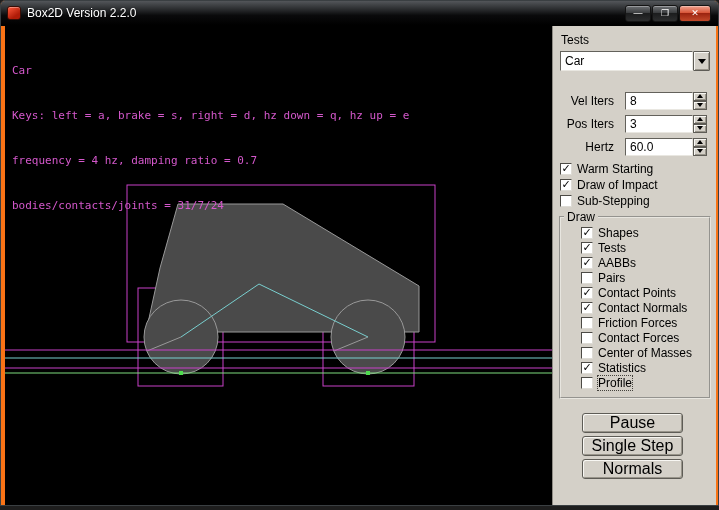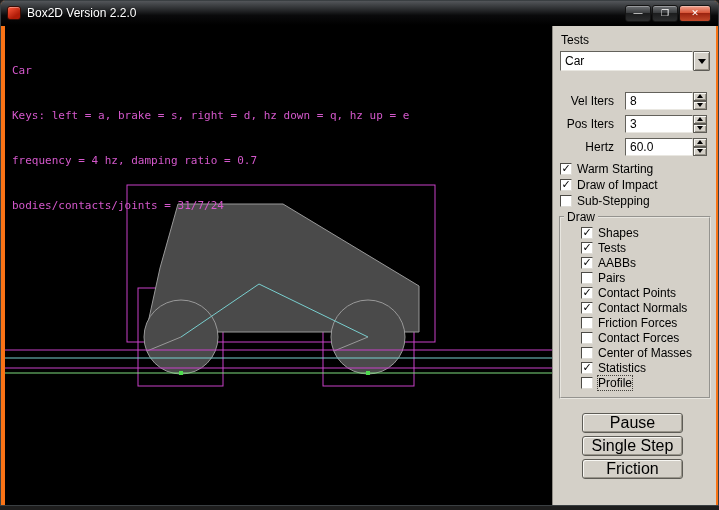--- a/index.html
+++ b/index.html
@@ -313,18 +313,18 @@
         </div>
         <div class="cb-row">
           <span class="cb-box"></span>
           <span class="cb-label focused">Profile</span>
         </div>
       </fieldset>
 
       <div class="panel-buttons">
         <button class="panel-btn raised">Pause</button>
         <button class="panel-btn raised">Single Step</button>
-        <button class="panel-btn raised">Friction</button>
+        <button class="panel-btn raised">Normals</button>
       </div>
 
     </div>
   </div>
 </div>
 
 </body></html>

